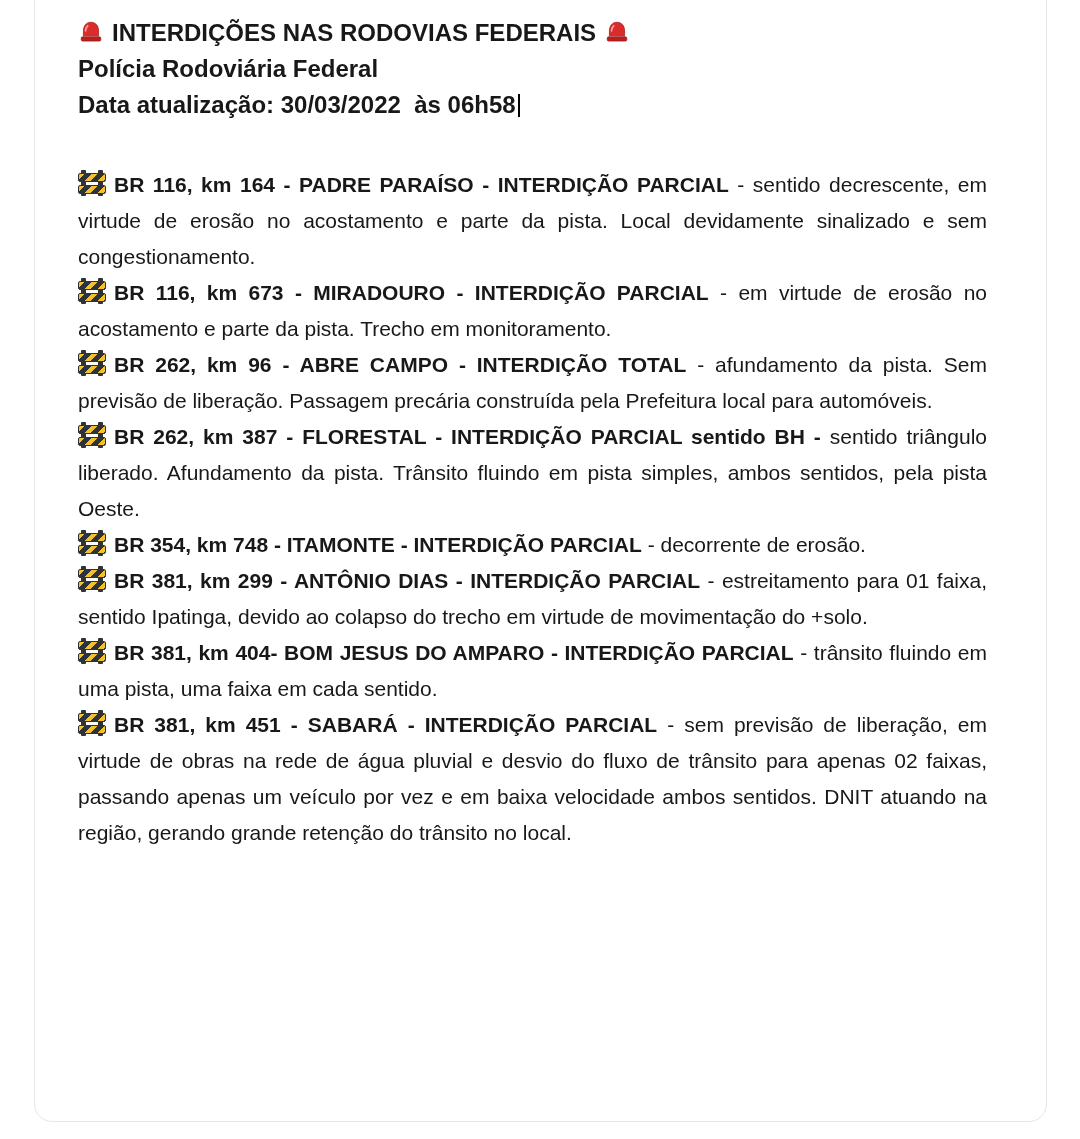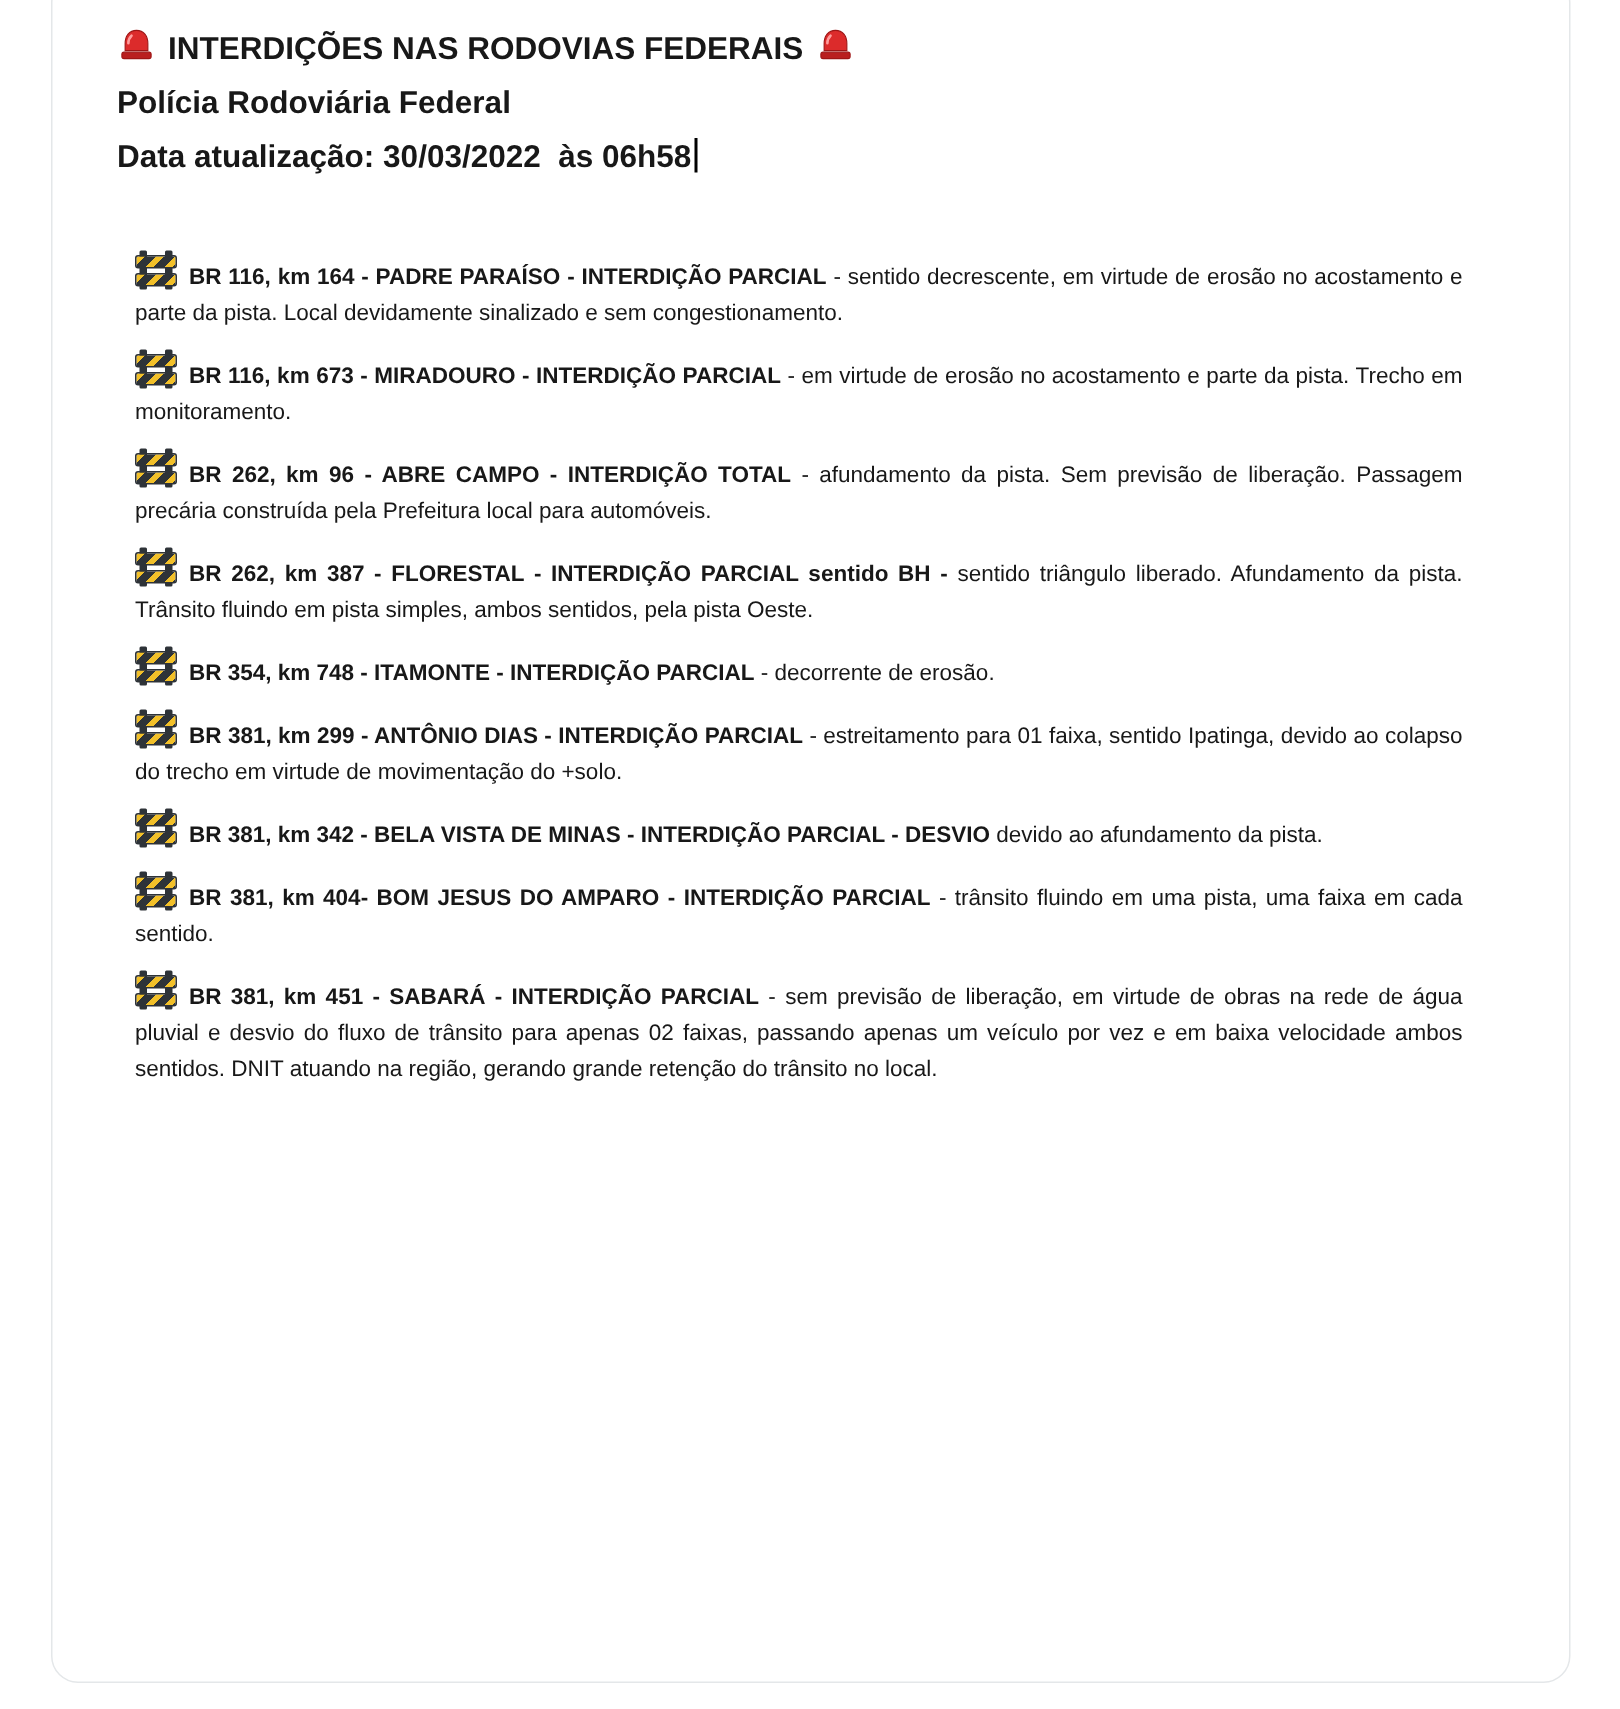--- a/index.html
+++ b/index.html
@@ -24,32 +24,32 @@
     box-sizing: border-box;
     background: var(--page-bg, #ffffff);
     border: 1px solid var(--card-border, #e4e7e9);
     border-radius: 18px;
   }
   .content {
     padding: 30px 59px 0 43px;
   }
   .hdr-line {
     font-weight: 700;
-    font-size: 21px;
+    font-size: 24px;
     line-height: 36px;
     white-space: pre-wrap;
   }
   .title-line { white-space: normal; }
   .entries {
     margin-top: 44px;
   }
   .entry {
-    margin: 12px;
-    font-size: 15px;
-    line-height: 24px;
+    margin: 0;
+    font-size: 21px;
+    line-height: 36px;
     text-align: justify;
   }
   .entry b { font-weight: 700; }
   .entry .detail { font-weight: 400; }
 
   
   .beacon {
     display: inline-block;
     width: 26px;
     height: 26px;
@@ -127,19 +127,18 @@
       <div class="hdr-line"><span>Data atualização: 30/03/2022  às 06h58</span><span class="cursor"></span></div>
     </div>
 
     <div class="entries">
       <p class="entry"><span class="barrier"><span class="leg l"></span><span class="leg r"></span><span class="plank top"></span><span class="plank bot"></span></span><b>BR 116, km 164 - PADRE PARAÍSO - INTERDIÇÃO PARCIAL</b><span class="detail"> - sentido decrescente, em virtude de erosão no acostamento e parte da pista. Local devidamente sinalizado e sem congestionamento.</span></p>
       <p class="entry"><span class="barrier"><span class="leg l"></span><span class="leg r"></span><span class="plank top"></span><span class="plank bot"></span></span><b>BR 116, km 673 - MIRADOURO - INTERDIÇÃO PARCIAL</b><span class="detail"> - em virtude de erosão no acostamento e parte da pista. Trecho em monitoramento.</span></p>
       <p class="entry"><span class="barrier"><span class="leg l"></span><span class="leg r"></span><span class="plank top"></span><span class="plank bot"></span></span><b>BR 262, km 96 - ABRE CAMPO - INTERDIÇÃO TOTAL</b><span class="detail"> - afundamento da pista. Sem previsão de liberação. Passagem precária construída pela Prefeitura local para automóveis.</span></p>
       <p class="entry"><span class="barrier"><span class="leg l"></span><span class="leg r"></span><span class="plank top"></span><span class="plank bot"></span></span><b>BR 262, km 387 - FLORESTAL - INTERDIÇÃO PARCIAL sentido BH -</b><span class="detail"> sentido triângulo liberado. Afundamento da pista. Trânsito fluindo em pista simples, ambos sentidos, pela pista Oeste.</span></p>
       <p class="entry"><span class="barrier"><span class="leg l"></span><span class="leg r"></span><span class="plank top"></span><span class="plank bot"></span></span><b>BR 354, km 748 - ITAMONTE - INTERDIÇÃO PARCIAL</b><span class="detail"> - decorrente de erosão.</span></p>
       <p class="entry"><span class="barrier"><span class="leg l"></span><span class="leg r"></span><span class="plank top"></span><span class="plank bot"></span></span><b>BR 381, km 299 - ANTÔNIO DIAS - INTERDIÇÃO PARCIAL</b><span class="detail"> - estreitamento para 01 faixa, sentido Ipatinga, devido ao colapso do trecho em virtude de movimentação do +solo.</span></p>
-      <p class="entry"><span class="barrier"><span class="leg l"></span><span class="leg r"></span><span class="plank top"></span><span class="plank bot"></span></span><b>BR 381, km 342 - BELA VISTA DE MINAS - INTERDIÇÃO PARCIAL - DESVIO</b><span class="detail"> devido ao afundamento da pista.</span></p>
       <p class="entry"><span class="barrier"><span class="leg l"></span><span class="leg r"></span><span class="plank top"></span><span class="plank bot"></span></span><b>BR 381, km 404- BOM JESUS DO AMPARO - INTERDIÇÃO PARCIAL</b><span class="detail"> - trânsito fluindo em uma pista, uma faixa em cada sentido.</span></p>
       <p class="entry"><span class="barrier"><span class="leg l"></span><span class="leg r"></span><span class="plank top"></span><span class="plank bot"></span></span><b>BR 381, km 451 - SABARÁ - INTERDIÇÃO PARCIAL</b><span class="detail"> - sem previsão de liberação, em virtude de obras na rede de água pluvial e desvio do fluxo de trânsito para apenas 02 faixas, passando apenas um veículo por vez e em baixa velocidade ambos sentidos. DNIT atuando na região, gerando grande retenção do trânsito no local.</span></p>
     </div>
 
   </div>
 </div>
 
 </body></html>

